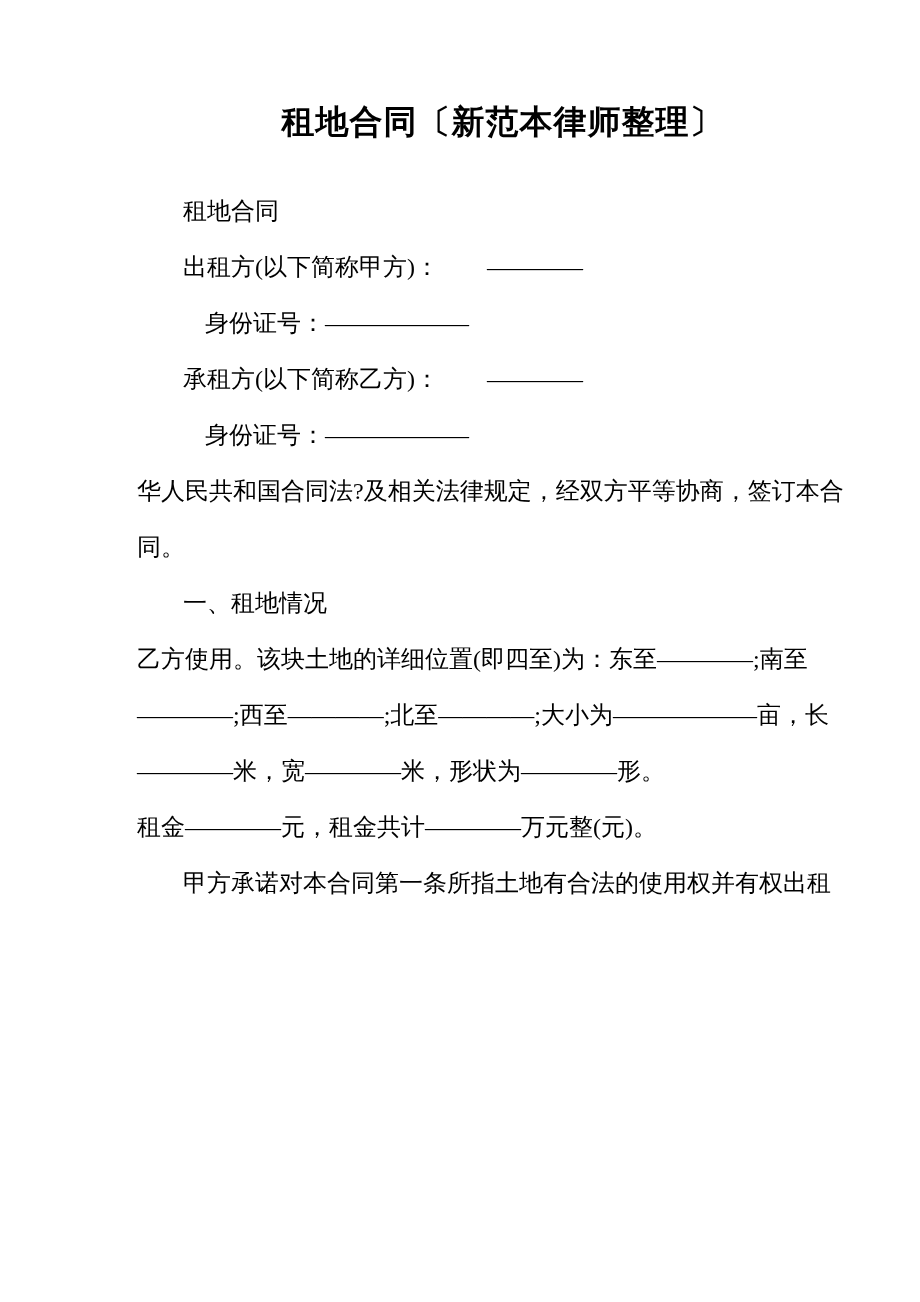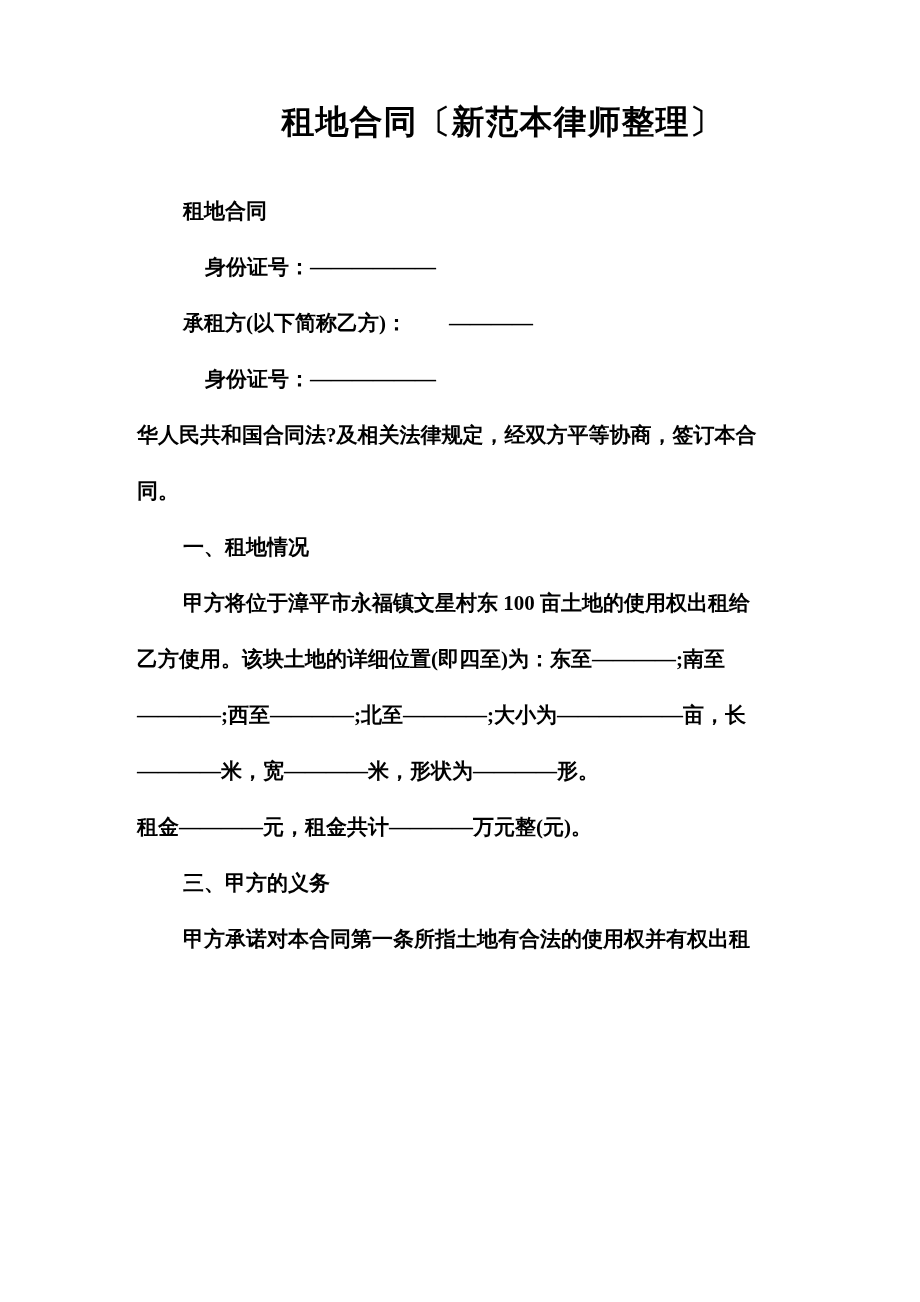--- a/index.html
+++ b/index.html
@@ -17,43 +17,42 @@
   .doc-title {
     margin: 0 0 31px 0;
     font-size: 33px;
     font-weight: bold;
     line-height: 60px;
     text-align: center;
     padding-left: 34px;
     white-space: nowrap;
     letter-spacing: 1px;
   }
-  .doc-body { font-size: 21px; font-weight: bold; }
+  .doc-body { font-size: 24px; }
   .line {
     height: 56px;
     line-height: 56px;
     white-space: nowrap;
   }
   .ind  { padding-left: 46px; }  
   .ind2 { padding-left: 68px; }  
 </style>
 </head>
 <body>
 
 <div class="page">
   <h1 class="doc-title">租地合同〔新范本律师整理〕</h1>
   <div class="doc-body">
     <div class="line ind">租地合同</div>
+    <div class="line ind">出租方(以下简称甲方)：　　————</div>
     <div class="line ind2">身份证号：——————</div>
     <div class="line ind">承租方(以下简称乙方)：　　————</div>
     <div class="line ind2">身份证号：——————</div>
     <div class="line">华人民共和国合同法?及相关法律规定，经双方平等协商，签订本合</div>
     <div class="line">同。</div>
     <div class="line ind">一、租地情况</div>
-    <div class="line ind">甲方将位于漳平市永福镇文星村东 100 亩土地的使用权出租给</div>
     <div class="line">乙方使用。该块土地的详细位置(即四至)为：东至————;南至</div>
     <div class="line">————;西至————;北至————;大小为——————亩，长</div>
     <div class="line">————米，宽————米，形状为————形。</div>
     <div class="line">租金————元，租金共计————万元整(元)。</div>
-    <div class="line ind">三、甲方的义务</div>
     <div class="line ind">甲方承诺对本合同第一条所指土地有合法的使用权并有权出租</div>
   </div>
 </div>
 
 </body></html>

